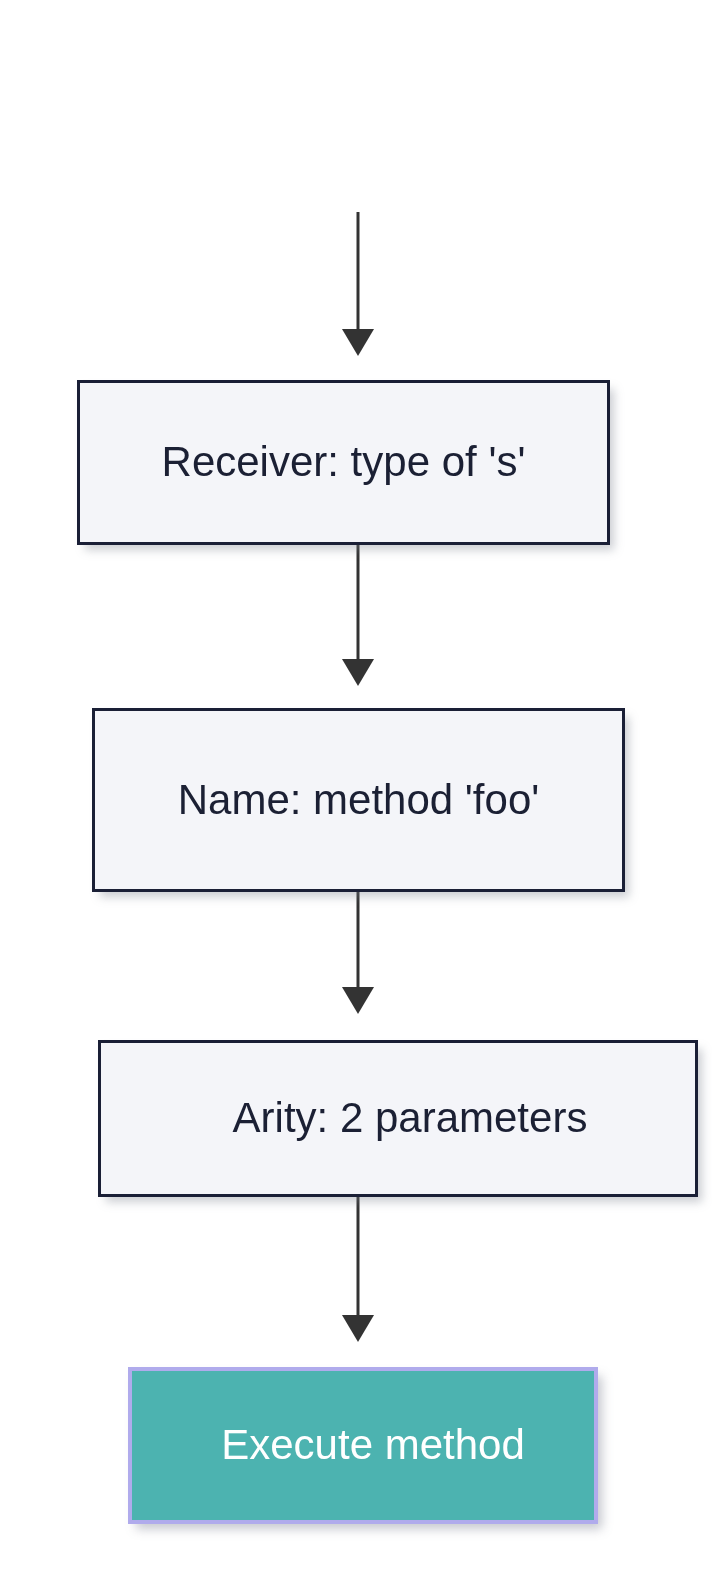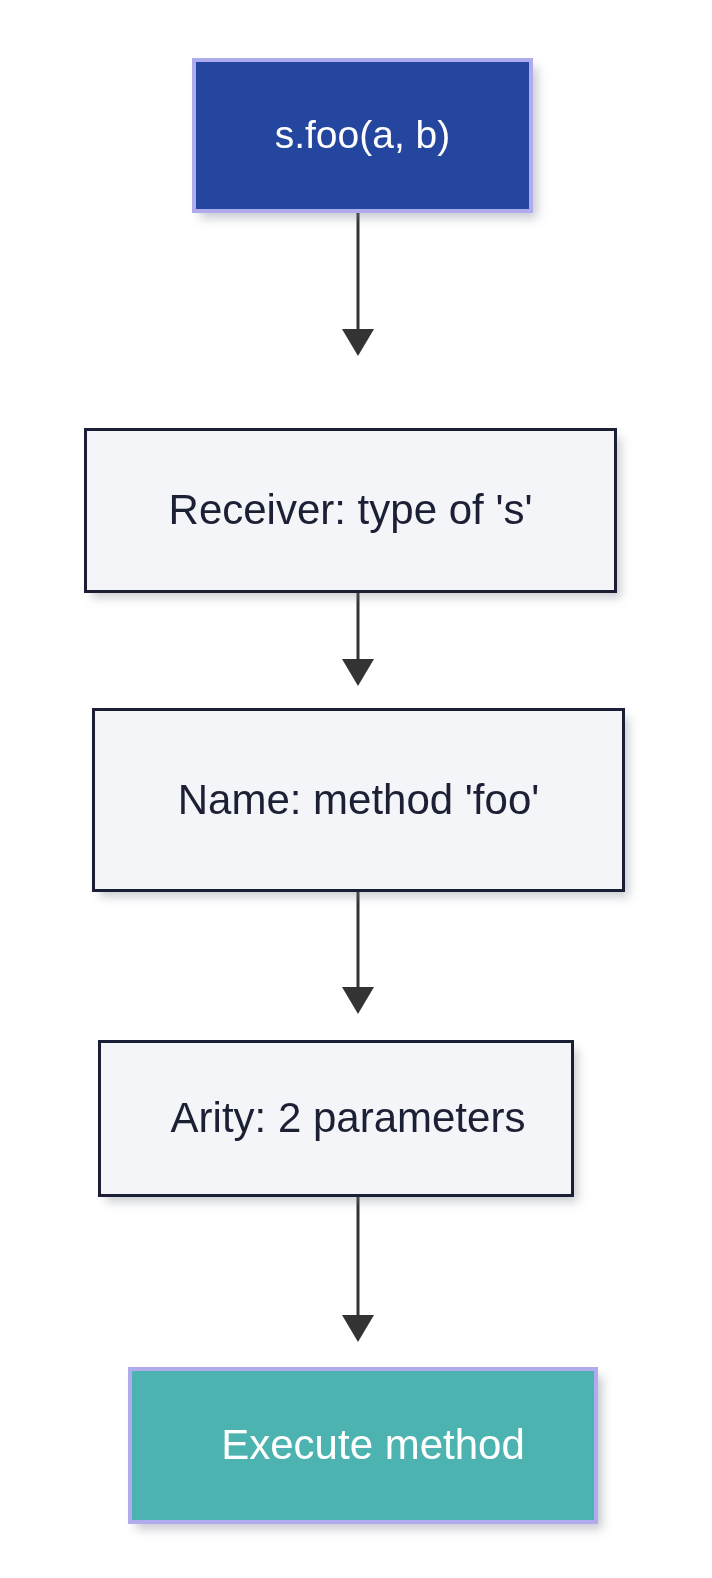--- a/index.html
+++ b/index.html
@@ -93,33 +93,30 @@
       <line class="edge-line" x1="358" y1="862" x2="358" y2="988"></line>
       <polygon class="edge-head" points="342,987 374,987 358,1014"></polygon>
     </g>
 
     <g>
       <line class="edge-line" x1="358" y1="1196" x2="358" y2="1316"></line>
       <polygon class="edge-head" points="342,1315 374,1315 358,1342"></polygon>
     </g>
   </svg>
 
-  <div class="node node--start" style="left:192px; top:58px; width:341px; height:155px;">
-    <span>s.foo(a, b)</span>
-  </div>
 
-  <div class="node node--process" style="left:84px; top:380px; width:533px; height:165px;margin-top:48px;">
+  <div class="node node--process" style="left:77px; top:380px; width:533px; height:165px;">
     <span>Receiver: type of 's'</span>
   </div>
 
   <div class="node node--process" style="left:92px; top:708px; width:533px; height:184px;">
     <span>Name: method 'foo'</span>
   </div>
 
-  <div class="node node--process" style="left:98px; top:1040px; width:476px; height:157px;padding-left:24px;">
+  <div class="node node--process" style="left:98px; top:1040px; width:600px; height:157px;padding-left:24px;">
     <span>Arity: 2 parameters</span>
   </div>
 
   <div class="node node--terminal" style="left:128px; top:1367px; width:470px; height:157px;padding-left:20px;">
     <span>Execute method</span>
   </div>
 
 </div>
 
 </body></html>

